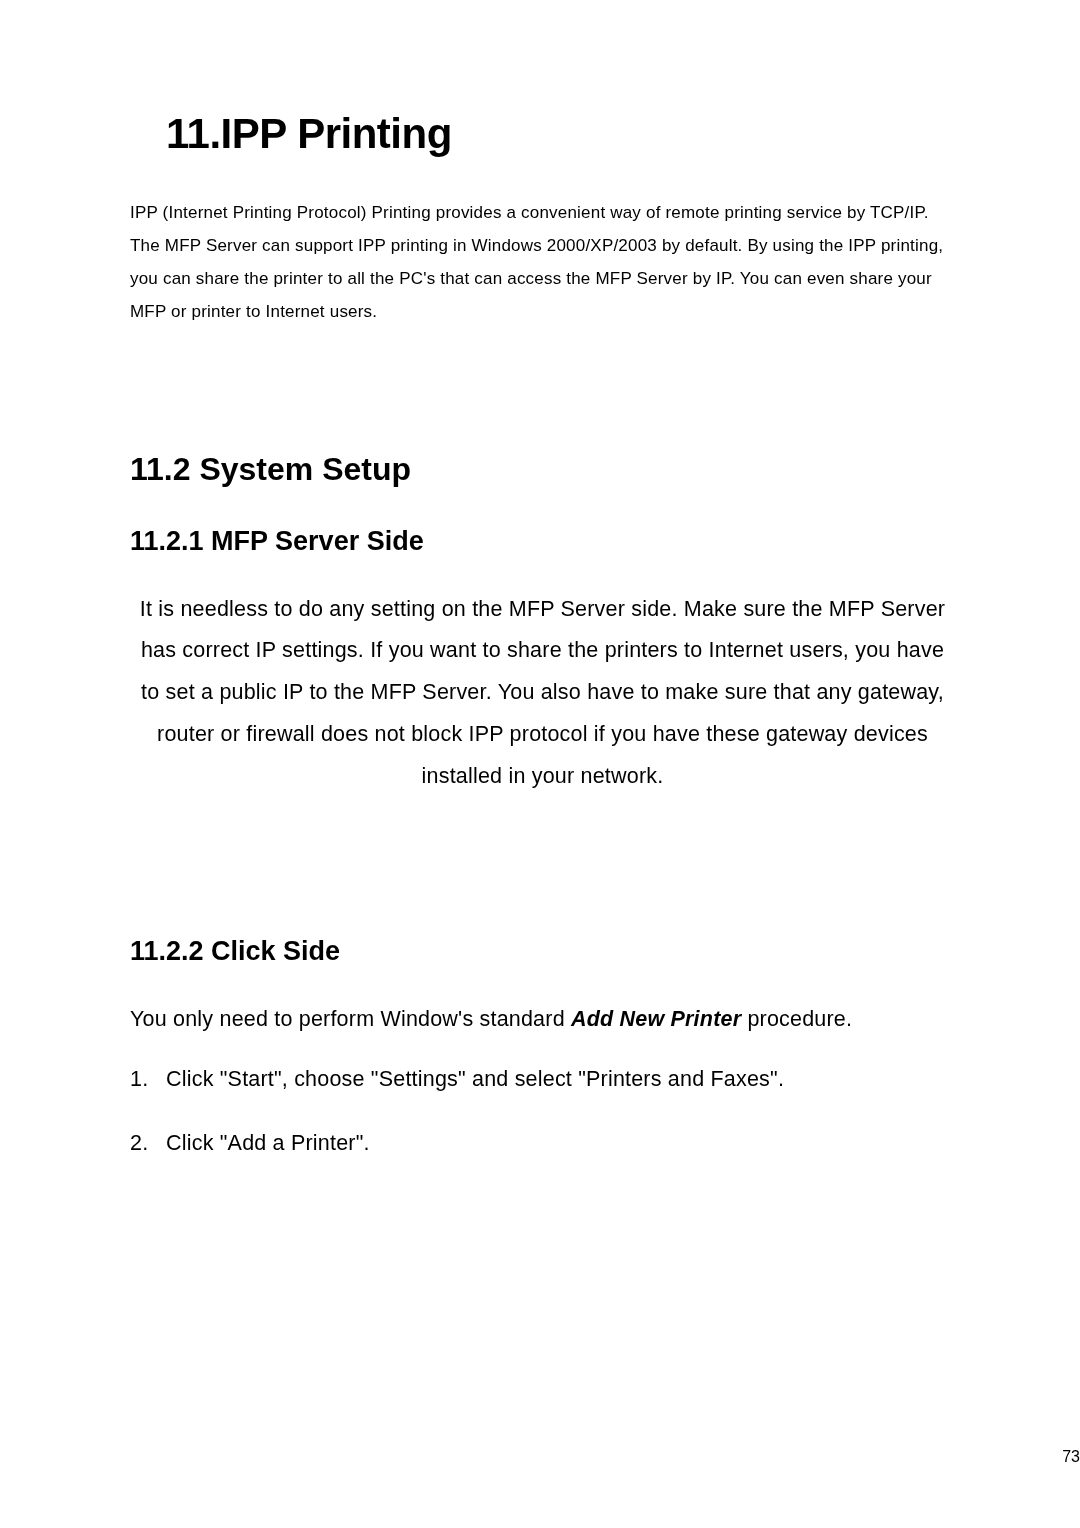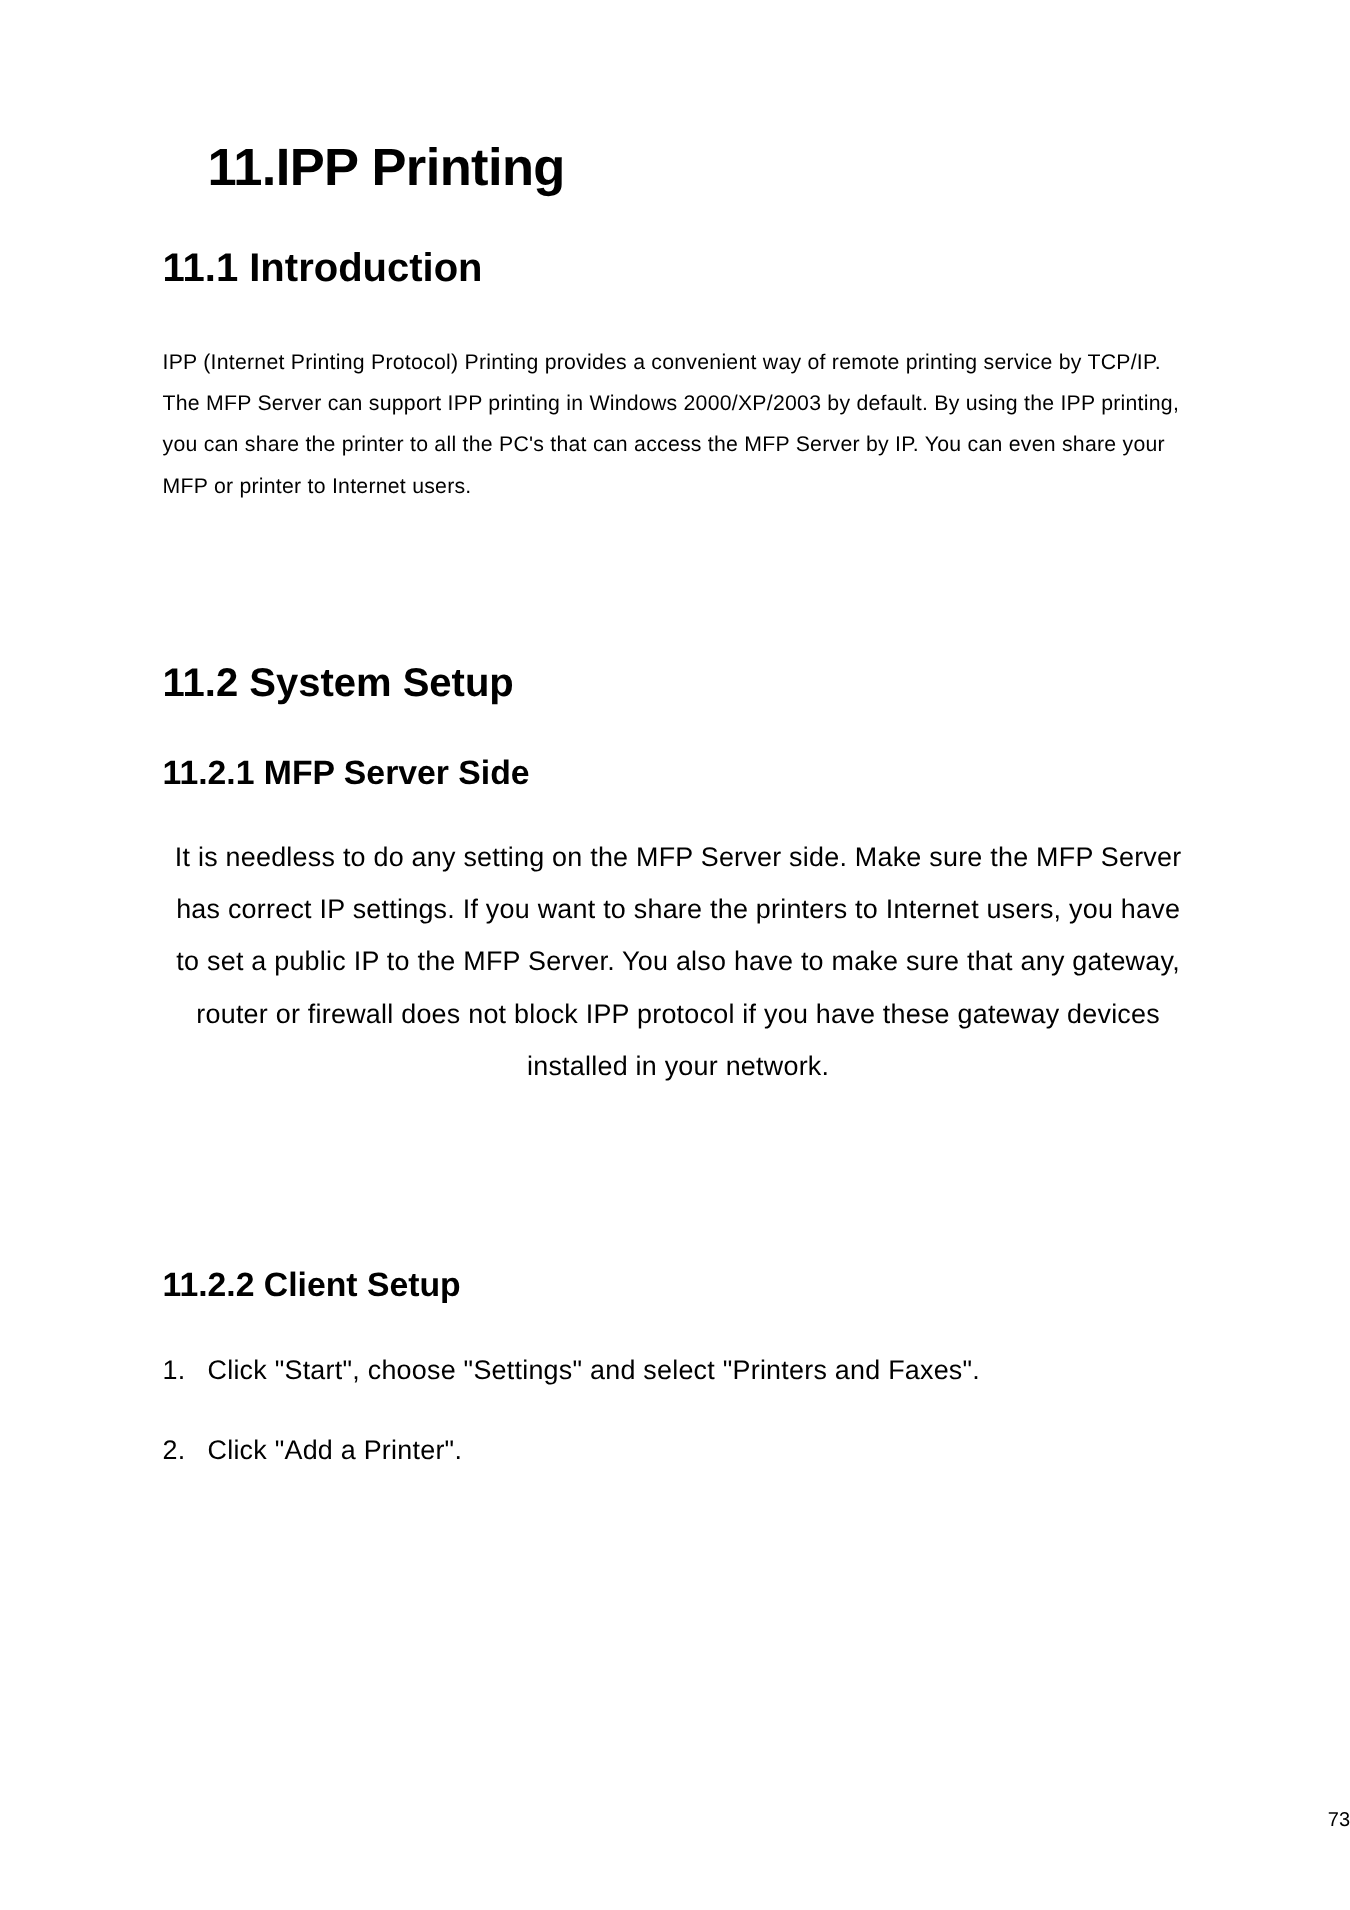--- a/index.html
+++ b/index.html
@@ -96,36 +96,38 @@
       font-size: 16px;
       color: #000;
     }
   </style>
 </head>
 <body>
 
 <div class="page">
   <h1 class="chapter-title">11.IPP Printing</h1>
 
-  <h2 class="section-title">11.1  Introduction</h2>
 
   <p class="body-text">IPP (Internet Printing Protocol) Printing provides a convenient way of remote printing service by TCP/IP. The MFP Server can support IPP printing in Windows 2000/XP/2003 by default. By using the IPP printing, you can share the printer to all the PC's that can access the MFP Server by IP. You can even share your MFP or printer to Internet users.</p>
 
   <div class="spacer-large"></div>
 
   <h2 class="section-title-2">11.2  System Setup</h2>
 
   <h3 class="subsection-title">11.2.1  MFP Server Side</h3>
 
   <p class="body-text-short">It is needless to do any setting on the MFP Server side. Make sure the MFP Server has correct IP settings. If you want to share the printers to Internet users, you have to set a public IP to the MFP Server. You also have to make sure that any gateway, router or firewall does not block IPP protocol if you have these gateway devices installed in your network.</p>
 
   <div class="spacer-med"></div>
 
-  <h3 class="subsection-title">11.2.2  Client Setup</h3>
+  <h3 class="subsection-title">11.2.2  Click Side</h3>
 
+  <p class="body-text-intro2">
+    <span>You only need to perform Window's standard </span><span class="bold-italic">Add New Printer</span><span> procedure.</span>
+  </p>
 
   <p class="list-item">
     <span class="list-num">1.</span><span>Click "Start", choose "Settings" and select "Printers and Faxes".</span>
   </p>
 
   <p class="list-item">
     <span class="list-num">2.</span><span>Click "Add a Printer".</span>
   </p>
 </div>
 

